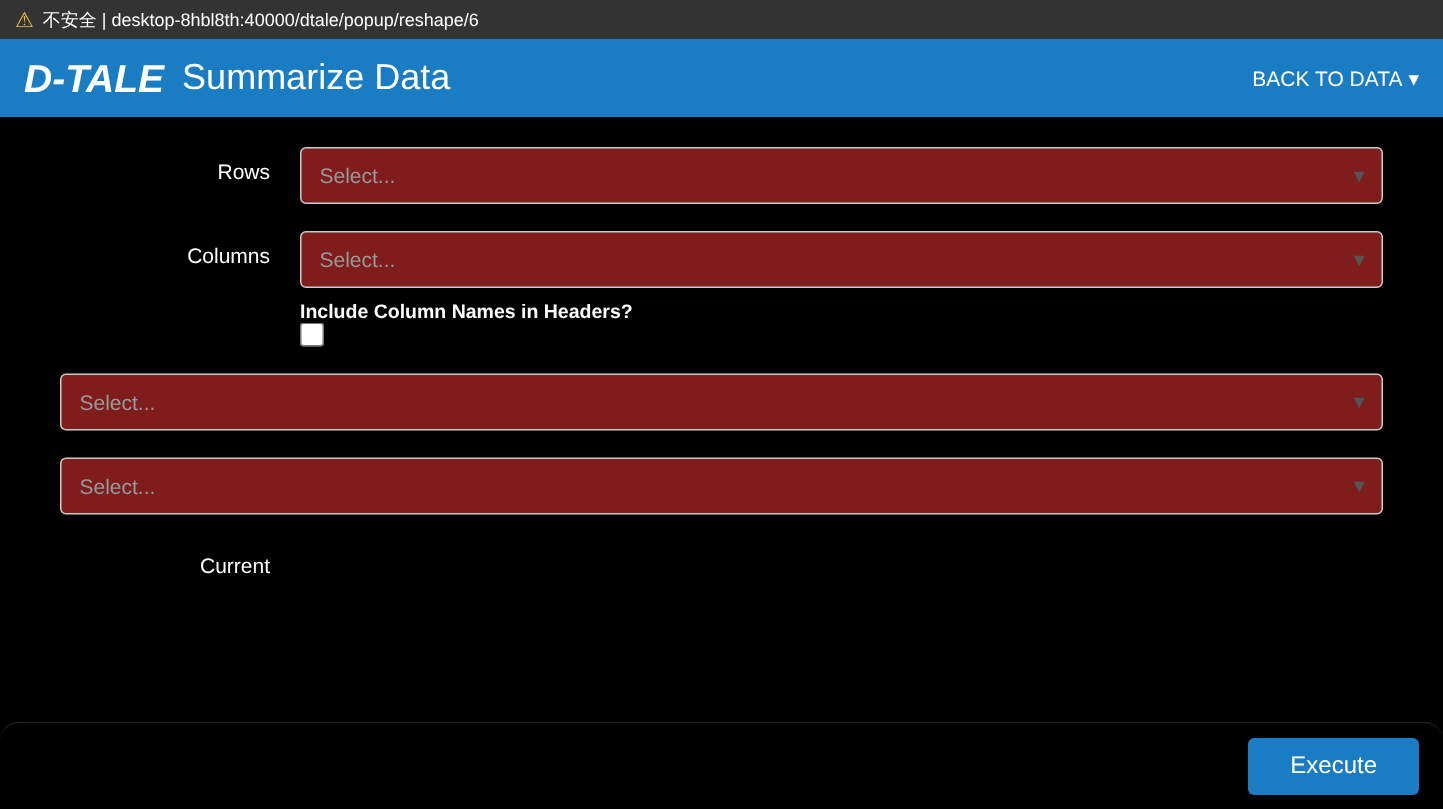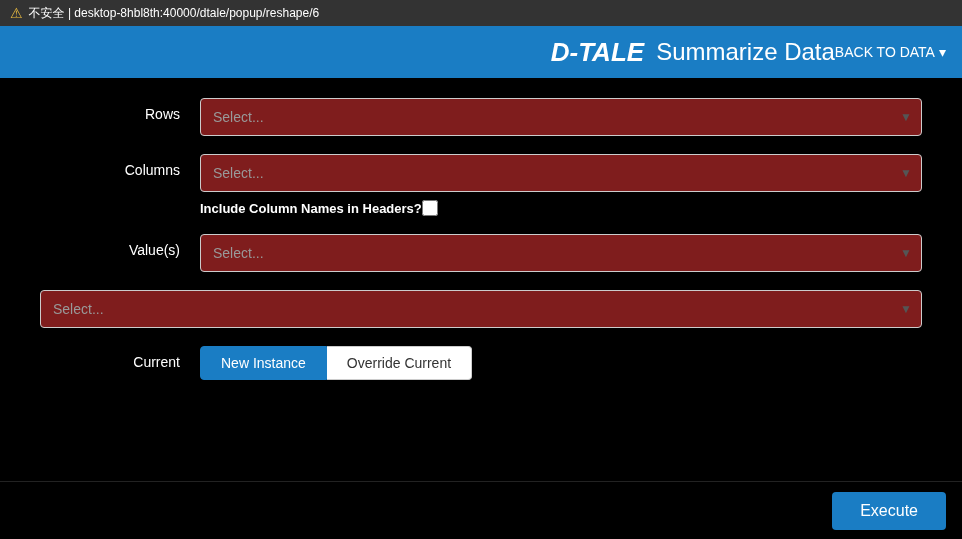--- a/index.html
+++ b/index.html
@@ -29,21 +29,21 @@
     .warning-bar .warn-icon {
       color: #f0c040;
       font-size: 14px;
     }
 
     
     .header {
       background: #1a7dc4;
       display: flex;
       align-items: center;
-      justify-content: flex-end;
+      justify-content: space-between;
       padding: 0 16px;
       height: 52px;
       flex-shrink: 0;
     }
     .header-left {
       display: flex;
       align-items: center;
       gap: 12px;
     }
     .header-title {
@@ -143,26 +143,26 @@
       top: 50%;
       transform: translateY(-50%);
       color: #555;
       font-size: 12px;
       pointer-events: none;
     }
 
     
     .checkbox-row {
       display: flex;
-      align-items: center;
       gap: 0;
       margin-top: 8px;
       color: #fff;
       font-size: 13px;
       font-weight: bold;
+      flex-direction: column;
     }
     .checkbox-row input[type="checkbox"] {
       width: 16px;
       height: 16px;
       cursor: pointer;
     }
 
     
     .output-buttons {
       display: flex;
@@ -190,20 +190,21 @@
     
     .footer {
       background: #000;
       display: flex;
       justify-content: flex-end;
       align-items: center;
       padding: 8px 16px;
       height: 58px;
       flex-shrink: 0;
       border-top: 1px solid #222;
+      border-radius: 13px;
     }
     .execute-btn {
       background: #1a7dc4;
       color: #fff;
       border: none;
       border-radius: 4px;
       padding: 10px 28px;
       font-size: 16px;
       cursor: pointer;
     }
@@ -269,21 +270,20 @@
         <span class="select-arrow">▼</span>
       </div>
       <div class="checkbox-row">
         <span>Include Column Names in Headers?</span>
         <input type="checkbox" style="">
       </div>
     </div>
   </div>
 
   <div class="form-row">
-    <div class="form-label">Value(s)</div>
     <div class="form-control">
       <div class="select-wrapper">
         <select class="select-field" style="color: rgb(153, 153, 153);">
           <option value="">Select...</option>
         </select>
         <span class="select-arrow">▼</span>
       </div>
     </div>
   </div>
 
@@ -293,23 +293,19 @@
         <select class="select-field" style="color: rgb(153, 153, 153);">
           <option value="">Select...</option>
         </select>
         <span class="select-arrow">▼</span>
       </div>
     </div>
   </div>
 
   <div class="form-row">
     <div class="form-label">Current</div>
-    <div class="form-control output-buttons">
-      <button class="output-btn active">New Instance</button>
-      <button class="output-btn inactive">Override Current</button>
-    </div>
   </div>
 
 </div>
 
 <div class="footer">
   <button class="execute-btn">Execute</button>
 </div>
 
 </body></html>

